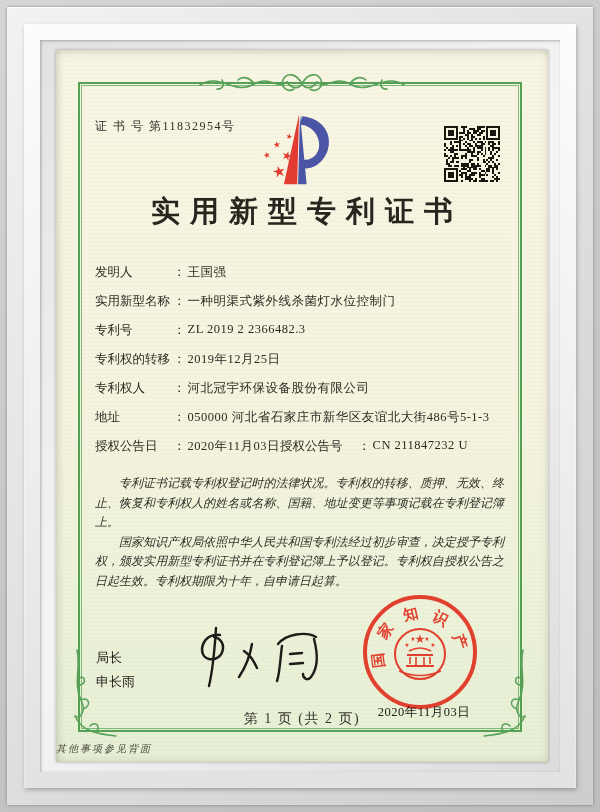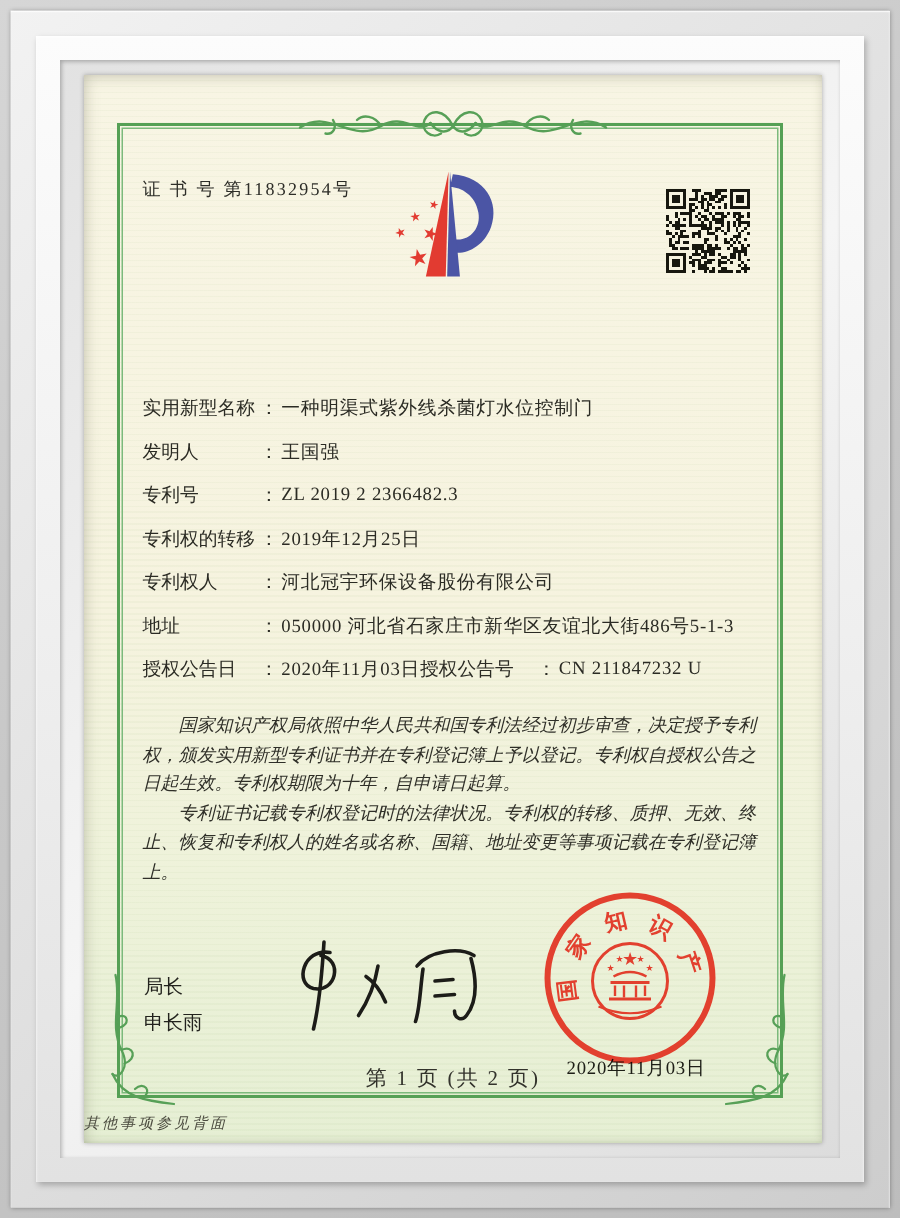--- a/index.html
+++ b/index.html
@@ -434,48 +434,49 @@
           <rect x="20" y="28" width="1" height="1"></rect>
           <rect x="21" y="28" width="1" height="1"></rect>
           <rect x="22" y="28" width="1" height="1"></rect>
           <rect x="24" y="28" width="1" height="1"></rect>
           <rect x="25" y="28" width="1" height="1"></rect>
           <rect x="27" y="28" width="1" height="1"></rect>
         </g>
     </svg>
   </div>
 
+  <div class="title">实用新型专利证书</div>
 
   <div class="fields">
     <div class="field-row">
+      <span class="lbl">发明人</span><span class="colon">：</span><span class="val">王国强</span>
+    </div>
+    <div class="field-row">
       <span class="lbl">实用新型名称</span><span class="colon">：</span><span class="val">一种明渠式紫外线杀菌灯水位控制门</span>
     </div>
     <div class="field-row">
-      <span class="lbl">发明人</span><span class="colon">：</span><span class="val">王国强</span>
-    </div>
-    <div class="field-row">
       <span class="lbl">专利号</span><span class="colon">：</span><span class="val">ZL 2019 2 2366482.3</span>
     </div>
     <div class="field-row">
       <span class="lbl">专利权的转移</span><span class="colon">：</span><span class="val">2019年12月25日</span>
     </div>
     <div class="field-row">
       <span class="lbl">专利权人</span><span class="colon">：</span><span class="val">河北冠宇环保设备股份有限公司</span>
     </div>
     <div class="field-row">
       <span class="lbl">地址</span><span class="colon">：</span><span class="val">050000 河北省石家庄市新华区友谊北大街486号5-1-3</span>
     </div>
     <div class="field-row">
       <span class="lbl">授权公告日</span><span class="colon">：</span><span class="val">2020年11月03日</span><span class="grant-group2"><span class="lbl">授权公告号</span><span class="colon">：</span><span class="val">CN 211847232 U</span></span>
     </div>
   </div>
 
   <div class="body-text">
+    <p>专利证书记载专利权登记时的法律状况。专利权的转移、质押、无效、终止、恢复和专利权人的姓名或名称、国籍、地址变更等事项记载在专利登记簿上。</p>
     <p>国家知识产权局依照中华人民共和国专利法经过初步审查，决定授予专利权，颁发实用新型专利证书并在专利登记簿上予以登记。专利权自授权公告之日起生效。专利权期限为十年，自申请日起算。</p>
-    <p>专利证书记载专利权登记时的法律状况。专利权的转移、质押、无效、终止、恢复和专利权人的姓名或名称、国籍、地址变更等事项记载在专利登记簿上。</p>
   </div>
 
   <div class="signer">
     <div>局长</div>
     <div>申长雨</div>
   </div>
 
   <svg class="signature" width="172" height="66" viewBox="0 0 172 66">
     <g fill="none" stroke="#1c1c18" stroke-width="2.4" stroke-linecap="round">
       <path d="M36,11 C18,8 12,32 25,35 C40,38 45,16 30,13"></path>

